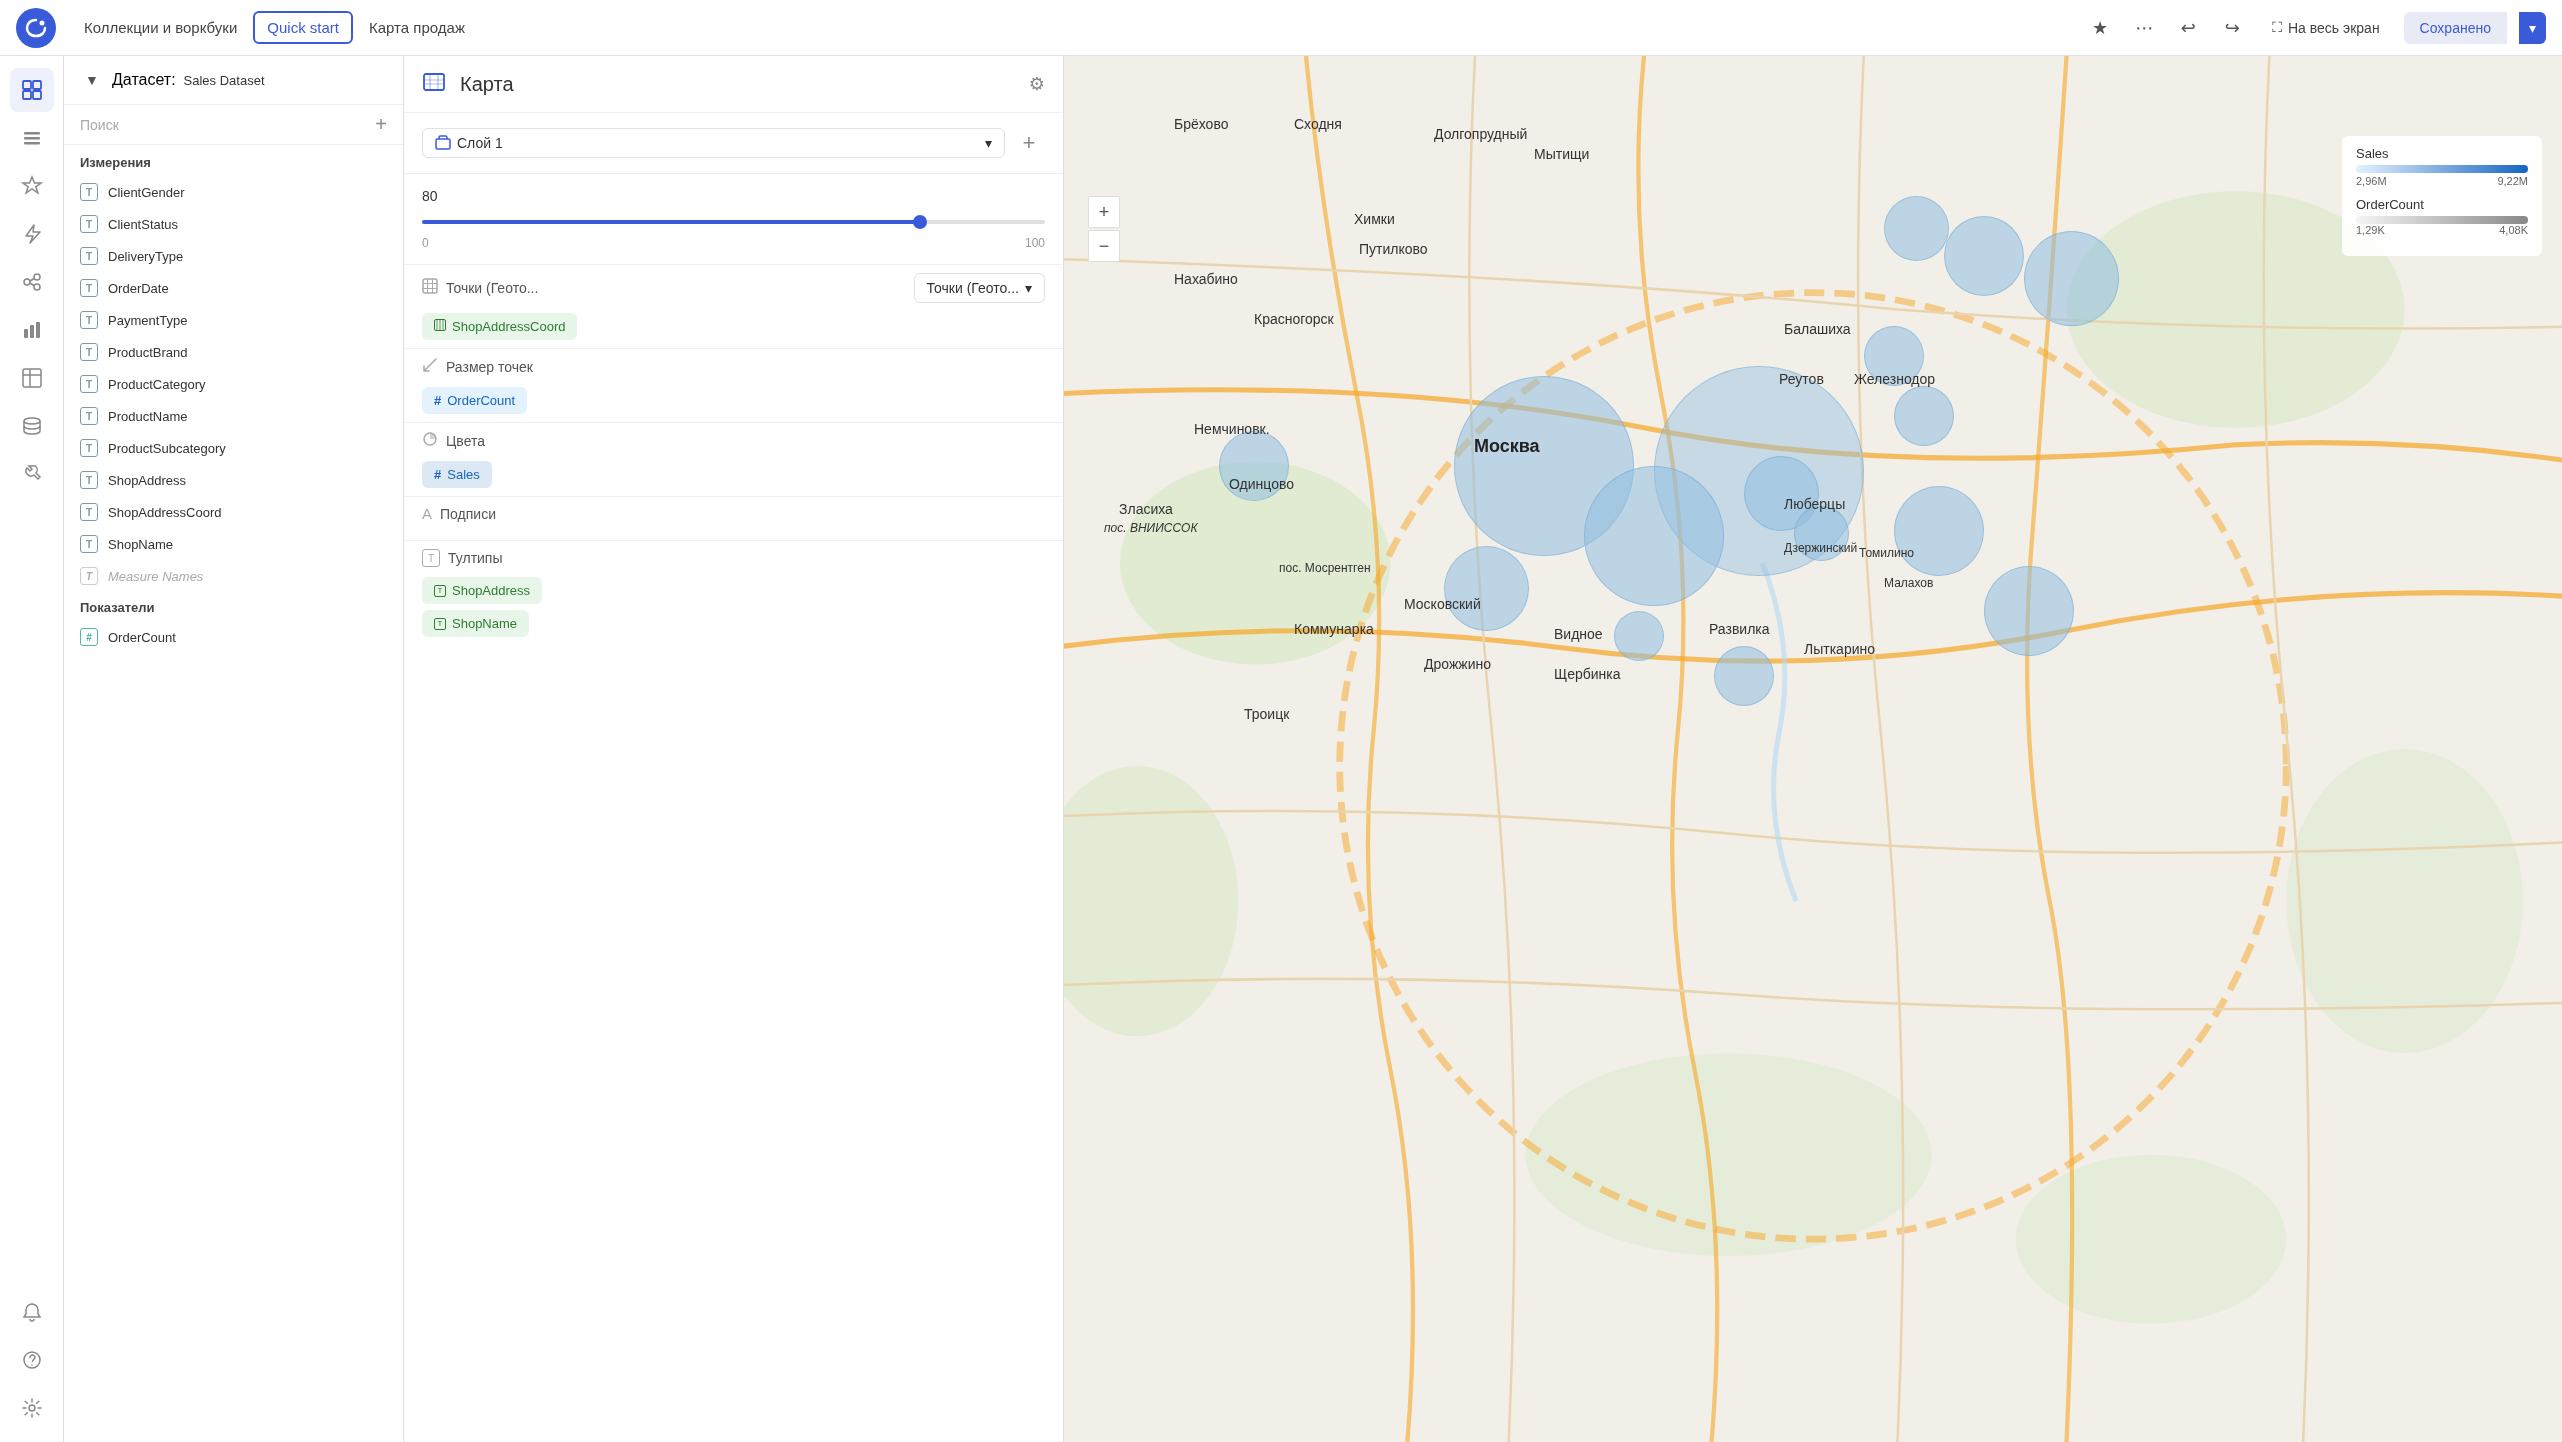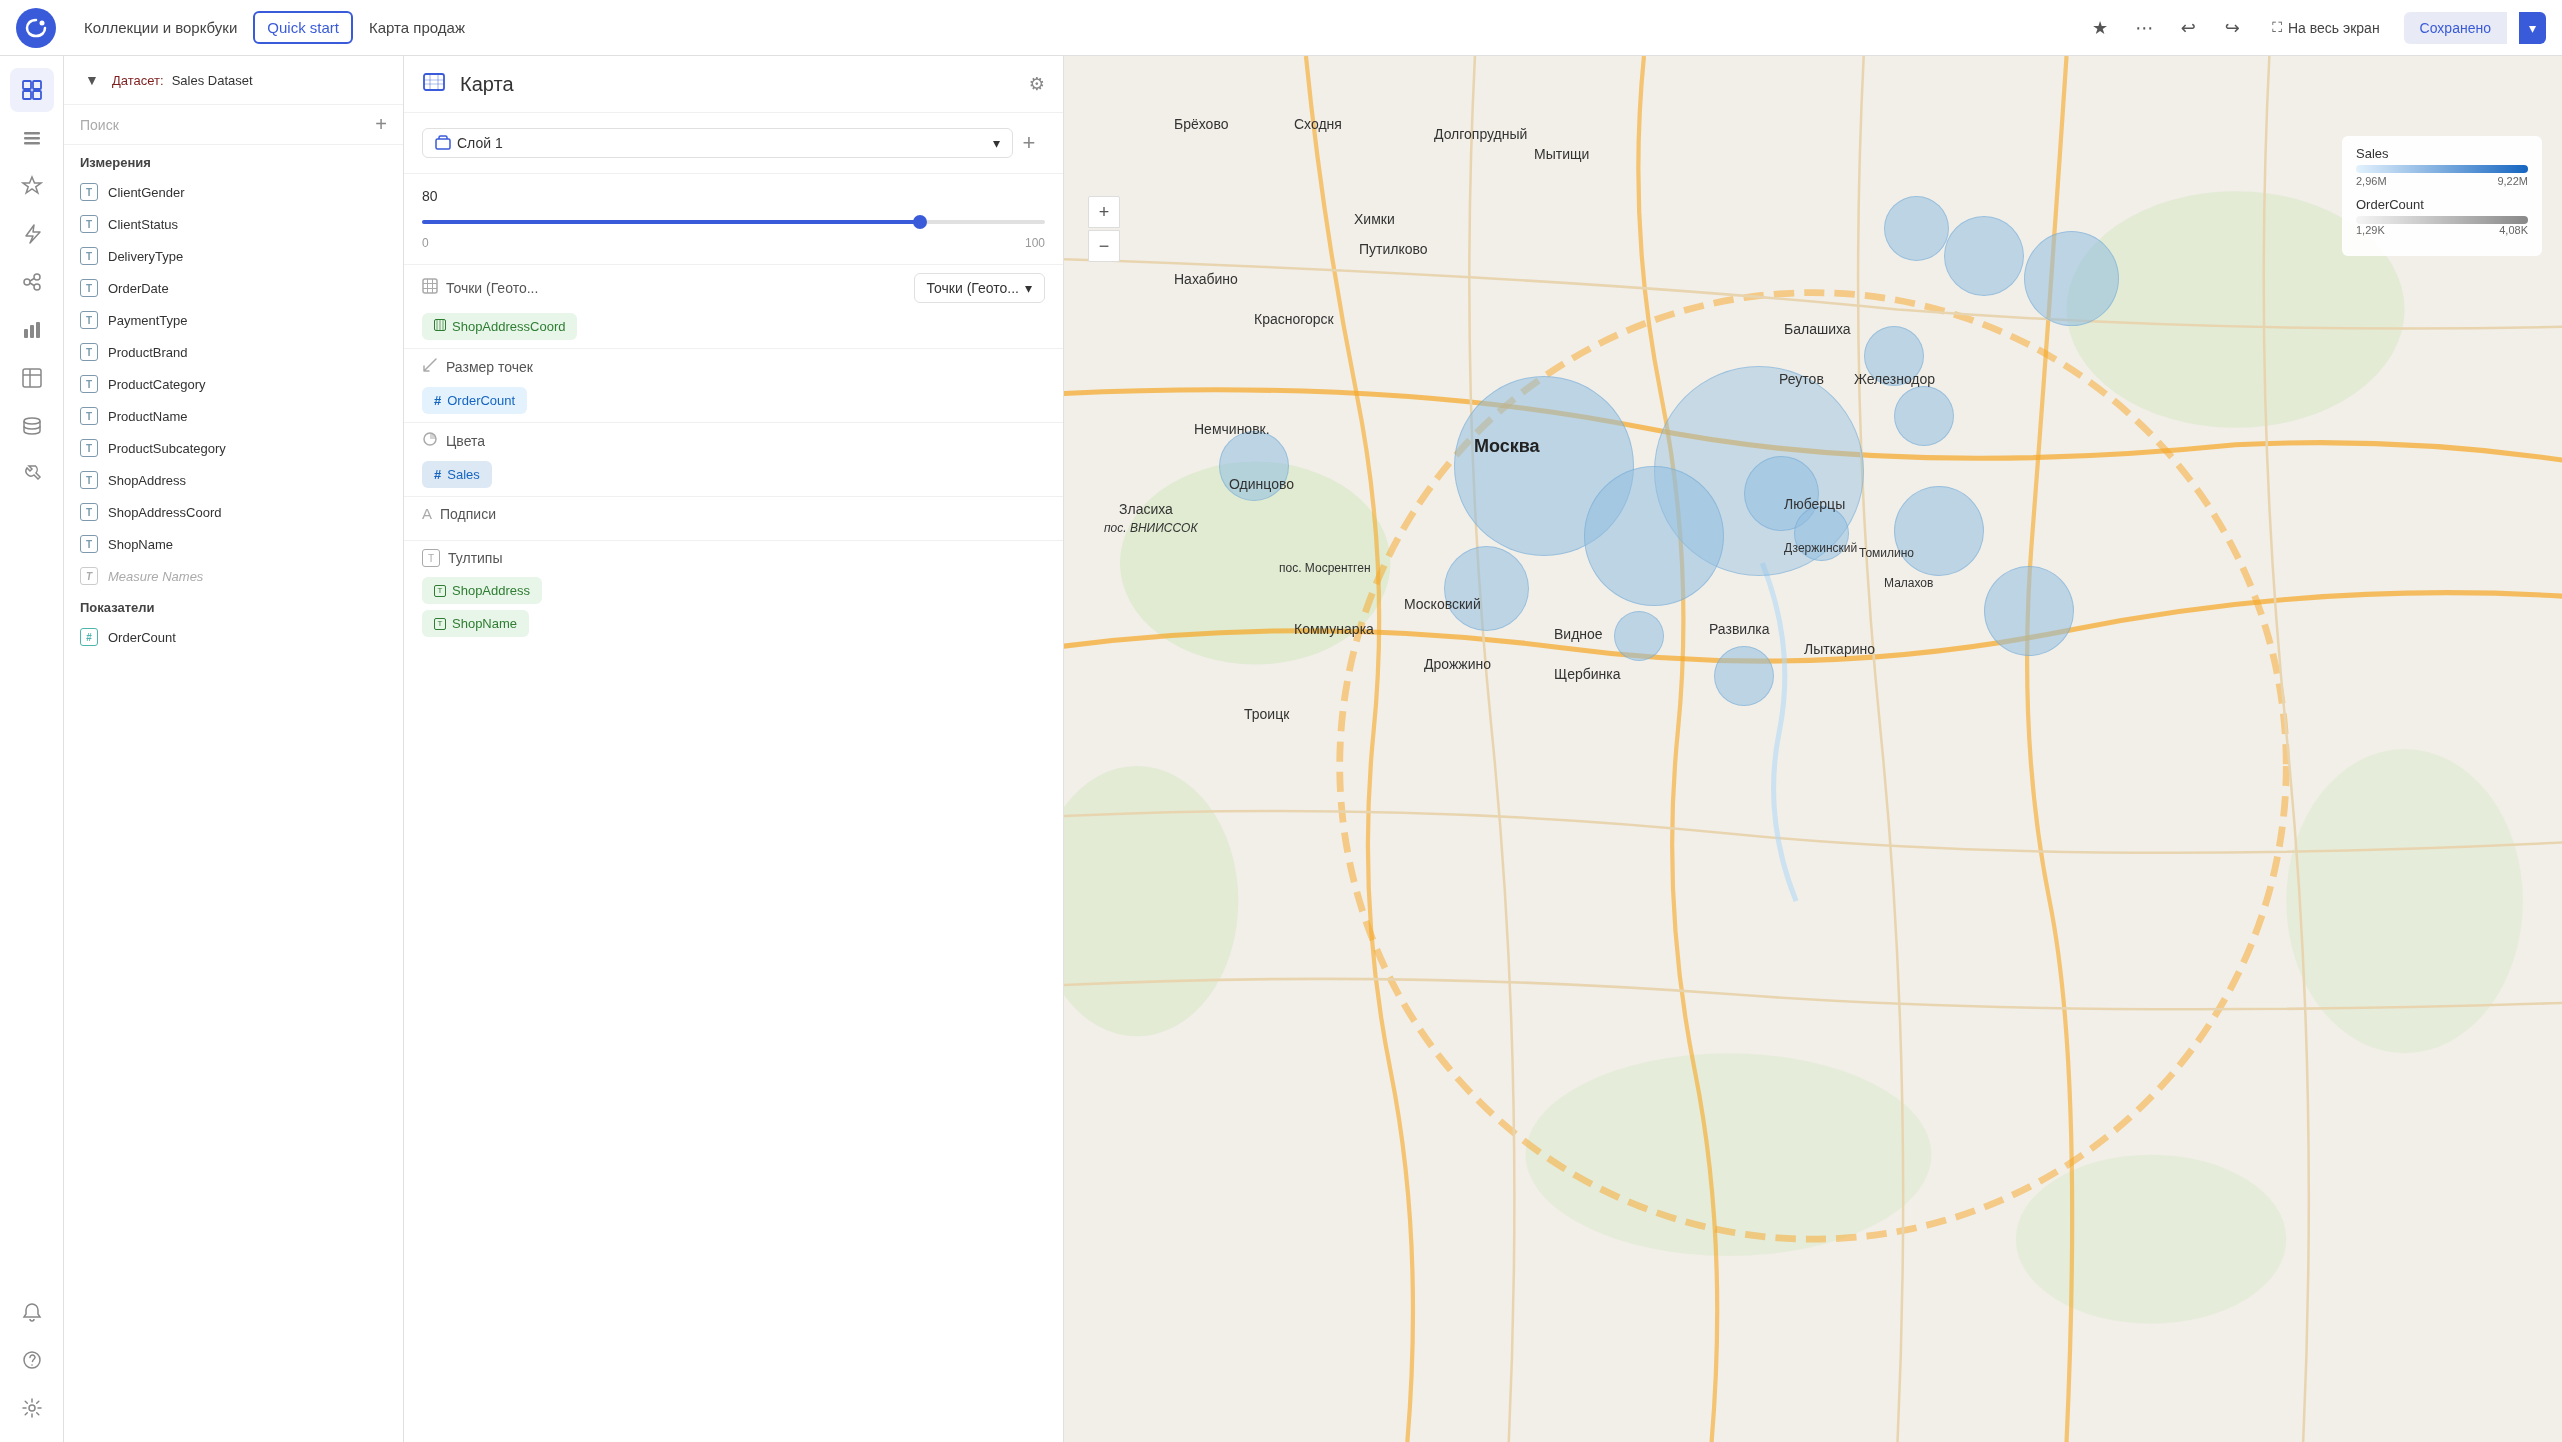--- a/index.html
+++ b/index.html
@@ -108,21 +108,21 @@
       flex-direction: column;
       overflow: hidden;
       flex-shrink: 0;
     }
     .data-panel-header {
       display: flex; align-items: center; gap: 8px;
       padding: 12px 16px;
       border-bottom: 1px solid #f0f0f0;
     }
     .dataset-label {
-      font-size: 13px; color: #7f1d1d;
+      font-size: 16px; color: #000000;
     }
     .dataset-name {
       font-size: 13px; color: #333; font-weight: 500;
     }
     .data-panel-search {
       display: flex; align-items: center;
       padding: 8px 16px;
       gap: 12px;
       border-bottom: 1px solid #f0f0f0;
     }
@@ -189,21 +189,21 @@
     }
     .config-gear {
       background: none; border: none; cursor: pointer;
       color: #888; font-size: 18px;
     }
     .config-section {
       padding: 14px 18px;
       border-bottom: 1px solid #f0f0f0;
     }
     .layer-selector {
-      display: flex; align-items: center; 
+      display: flex; align-items: center; gap: 8px;
     }
     .layer-dropdown {
       display: flex; align-items: center; gap: 6px;
       border: 1px solid #e0e0e0; border-radius: 6px;
       padding: 6px 12px; font-size: 14px; color: #333;
       cursor: pointer; background: #fff; flex: 1;
     }
     .layer-add-btn {
       background: none; border: none; cursor: pointer;
       color: #888; font-size: 22px; width: 32px; height: 32px;

